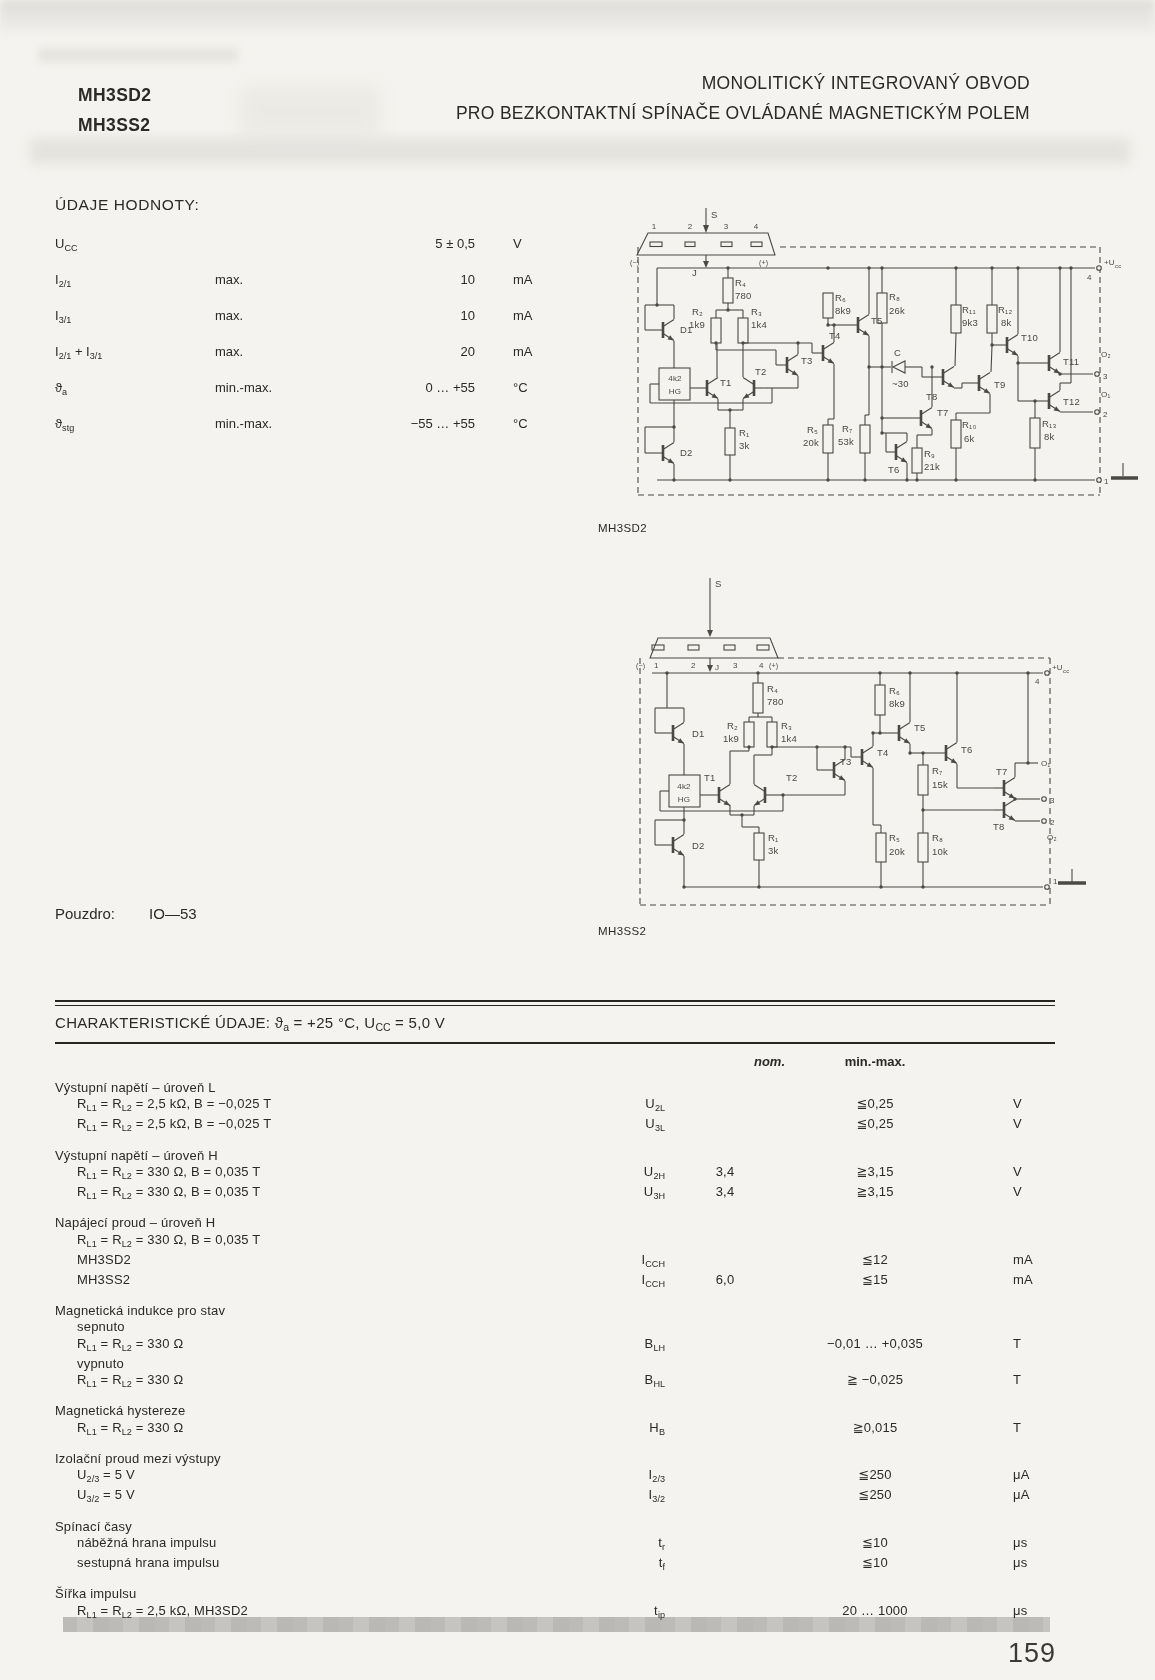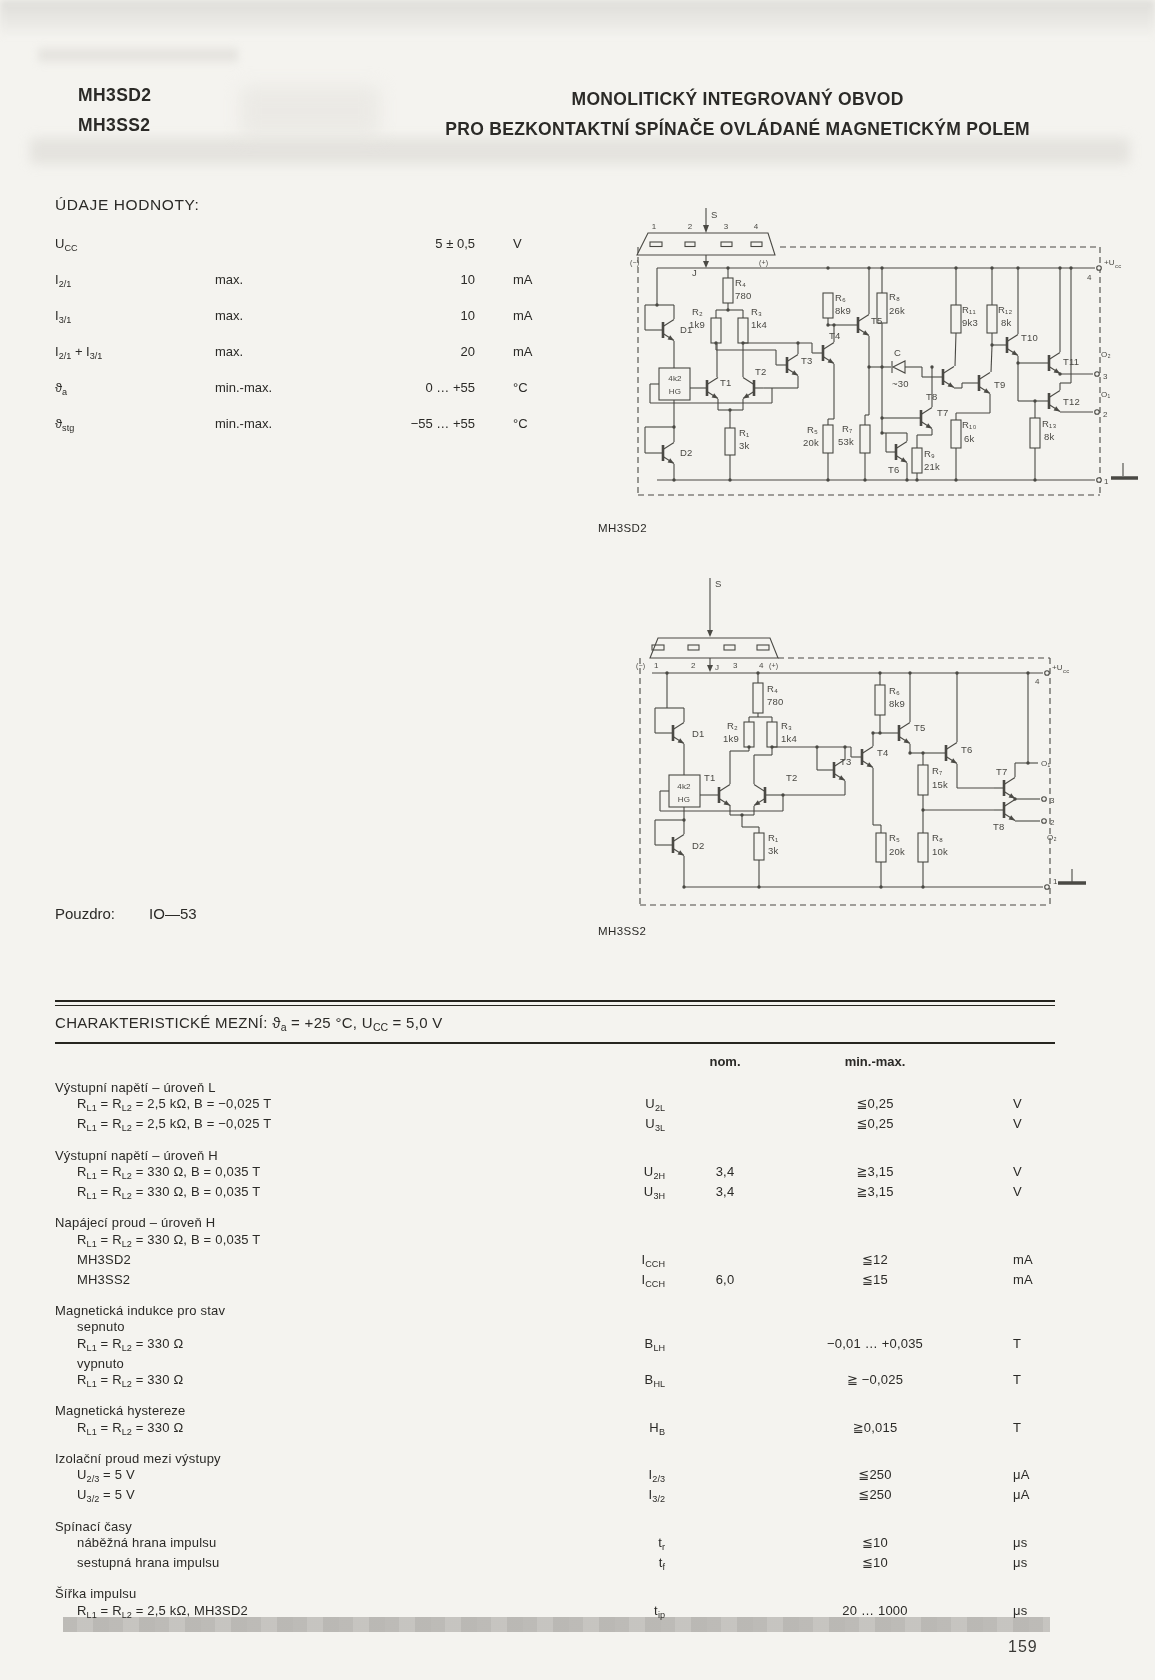--- a/index.html
+++ b/index.html
@@ -19,50 +19,50 @@
     background:#d8d6d1; opacity:.55; filter: blur(6px); }
   .smudge-l { top:48px; left:38px; width:200px; height:14px;
     background:#dcdad5; opacity:.6; filter: blur(4px); }
   .smudge-m { top:86px; left:240px; width:140px; height:50px;
     background:#e3e1dc; opacity:.5; filter: blur(9px); }
   .graybar { top:1617px; left:63px; width:987px; height:15px;
     background: repeating-linear-gradient(90deg,#b3b1ad 0 14px,#bebcb8 14px 30px,#b0aeaa 30px 46px);
     opacity:.85; }
   
   .parts { top:80px; left:78px; font-size:17.5px; font-weight:700; line-height:30px; letter-spacing:.4px; }
-  .title { top:84px; right:125px; text-align:center; font-size:17.5px; font-weight:700; line-height:30px; letter-spacing:.3px; }
+  .title { top:68px; right:125px; text-align:right; font-size:17.5px; font-weight:400; line-height:30px; letter-spacing:.3px; }
   
   .limits { top:196px; left:55px; width:520px; }
   .limits-title { font-size:15.5px; letter-spacing:.6px; margin-bottom:14px; }
   .lrow { display:grid; grid-template-columns:160px 80px 180px 80px; line-height:32.5px; font-size:13px; }
   .lrow .lval { text-align:right; }
   .lrow .lunit { padding-left:38px; }
   .sub { font-size:70%; vertical-align:-0.28em; letter-spacing:0; }
   
   .cap1 { top:522px; left:598px; font-size:11.5px; letter-spacing:.4px; }
   .cap2 { top:925px; left:598px; font-size:11.5px; letter-spacing:.4px; }
   .pouzdro { top:905px; left:55px; font-size:15px; }
   .pouzdro span { margin-right:34px; }
   
   .chars { top:1000px; left:55px; width:1000px; }
   .rule-top { height:6px; border-top:2.5px solid #26251f; border-bottom:1.5px solid #26251f; }
   .chars-title { font-size:15px; letter-spacing:.3px; margin-top:8px; margin-bottom:9px; }
   .rule-mid { border-top:2.5px solid #26251f; }
   .chead { display:grid; grid-template-columns:500px 110px 120px 180px 90px; margin-top:10px; font-size:13px; font-weight:700; }
-  .chead .hnom { grid-column:3; text-align:center; }
+  .chead .hnom { grid-column:3; text-align:right;font-style:italic; }
   .chead .hmm { grid-column:4; text-align:center; }
   .cgroup { margin-top:11px; }
   .glabel { font-size:13px; line-height:16.5px; letter-spacing:.2px; }
   .crow { display:grid; grid-template-columns:500px 110px 120px 180px 90px; line-height:16.5px; font-size:13px; letter-spacing:.2px; }
   .crow .cond { padding-left:22px; }
   .crow .sym { font-size:13px;text-align:right; }
   .crow .nom { text-align:center; }
   .crow .mm { text-align:center; }
   .crow .unit { padding-left:48px; }
-  .pagenum { top:1638px; left:1008px; font-size:16px; letter-spacing:1px; color:#3a3936; }
+  .pagenum { top:1638px; left:1008px; font-size:27px; letter-spacing:1px; color:#3a3936; }
   
   svg { position:absolute; }
   svg line, svg polygon, svg rect, svg path, svg polyline { stroke:#4a4944; stroke-width:1.1; fill:none; }
   svg .bar { stroke-width:2.6; }
   svg .thk { stroke-width:3.5; }
   svg .fil { fill:#4a4944; stroke:none; }
   svg .dsh { stroke-dasharray:6 4; stroke-width:1; }
   svg circle.dt { fill:#4a4944; stroke:none; }
   svg circle.pin { fill:#f4f3ef; stroke:#4a4944; stroke-width:1.1; }
   svg text { fill:#4a4944; stroke:none; font-family:"Liberation Sans",sans-serif; font-size:9.5px; letter-spacing:.2px; }
@@ -613,21 +613,21 @@
   <text class="s8" x="461" y="309">1</text>
 </svg>
 <div class="abs cap2">MH3SS2</div>
 
 <div class="abs pouzdro">
   <span>Pouzdro:</span><span>IO—53</span>
 </div>
 
 <div class="abs chars">
   <div class="rule-top"></div>
-  <div class="chars-title"><span>CHARAKTERISTICKÉ MEZNÍ: ϑ</span><span class="sub">a</span><span> = +25 °C, U</span><span class="sub">CC</span><span> = 5,0 V</span></div>
+  <div class="chars-title"><span>CHARAKTERISTICKÉ ÚDAJE: ϑ</span><span class="sub">a</span><span> = +25 °C, U</span><span class="sub">CC</span><span> = 5,0 V</span></div>
   <div class="rule-mid"></div>
   <div class="chead">
     <div class="hnom">nom.</div>
     <div class="hmm">min.-max.</div>
   </div>
 
   <div class="cgroup">
     <div class="glabel">Výstupní napětí – úroveň L</div>
     <div class="crow">
       <div class="cond"><span>R</span><span class="sub">L1</span><span> = R</span><span class="sub">L2</span><span> = 2,5 kΩ, B = −0,025 T</span></div>

